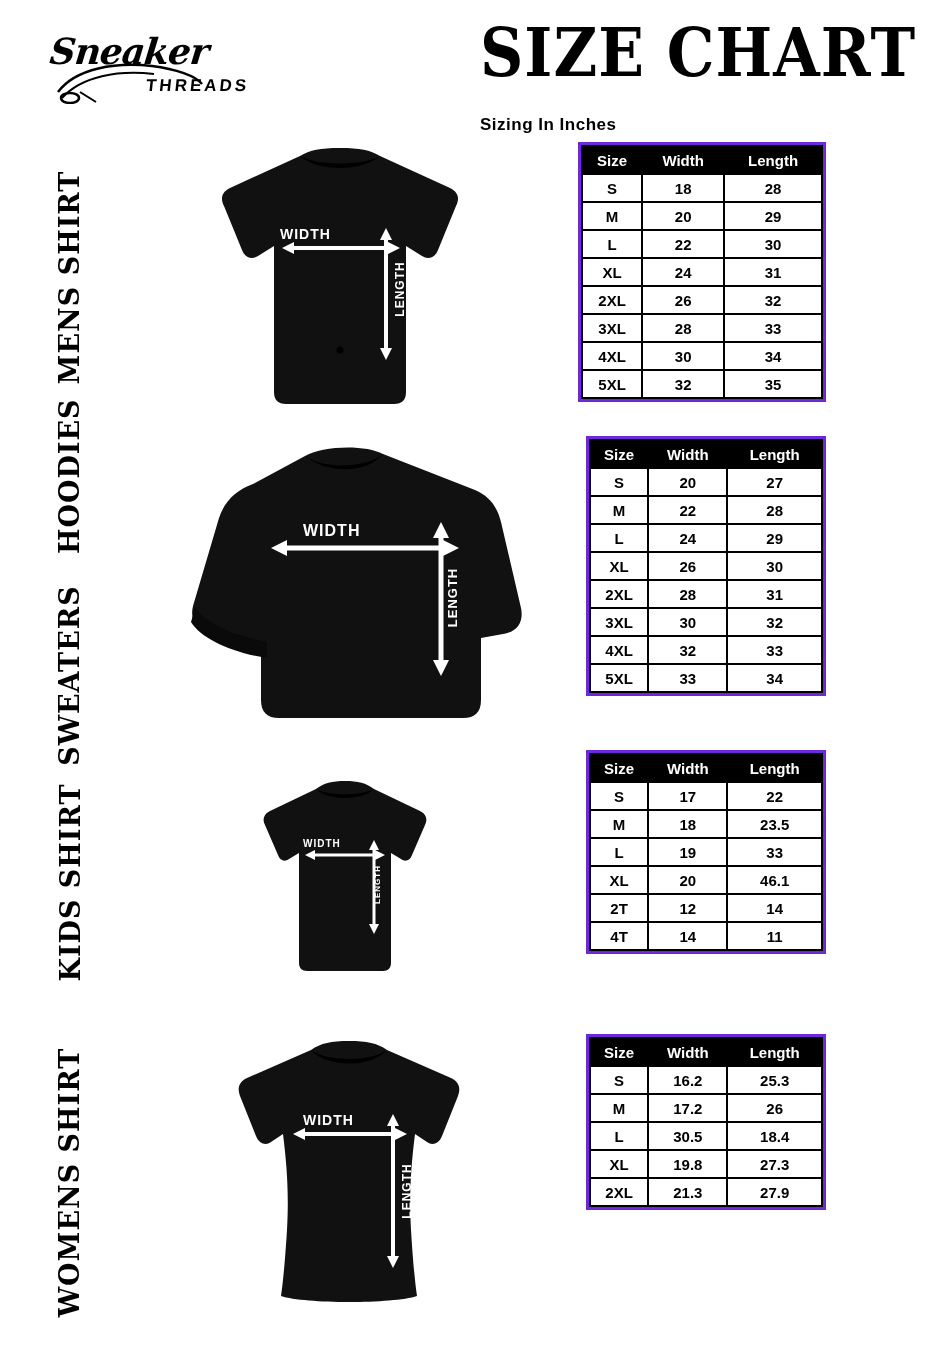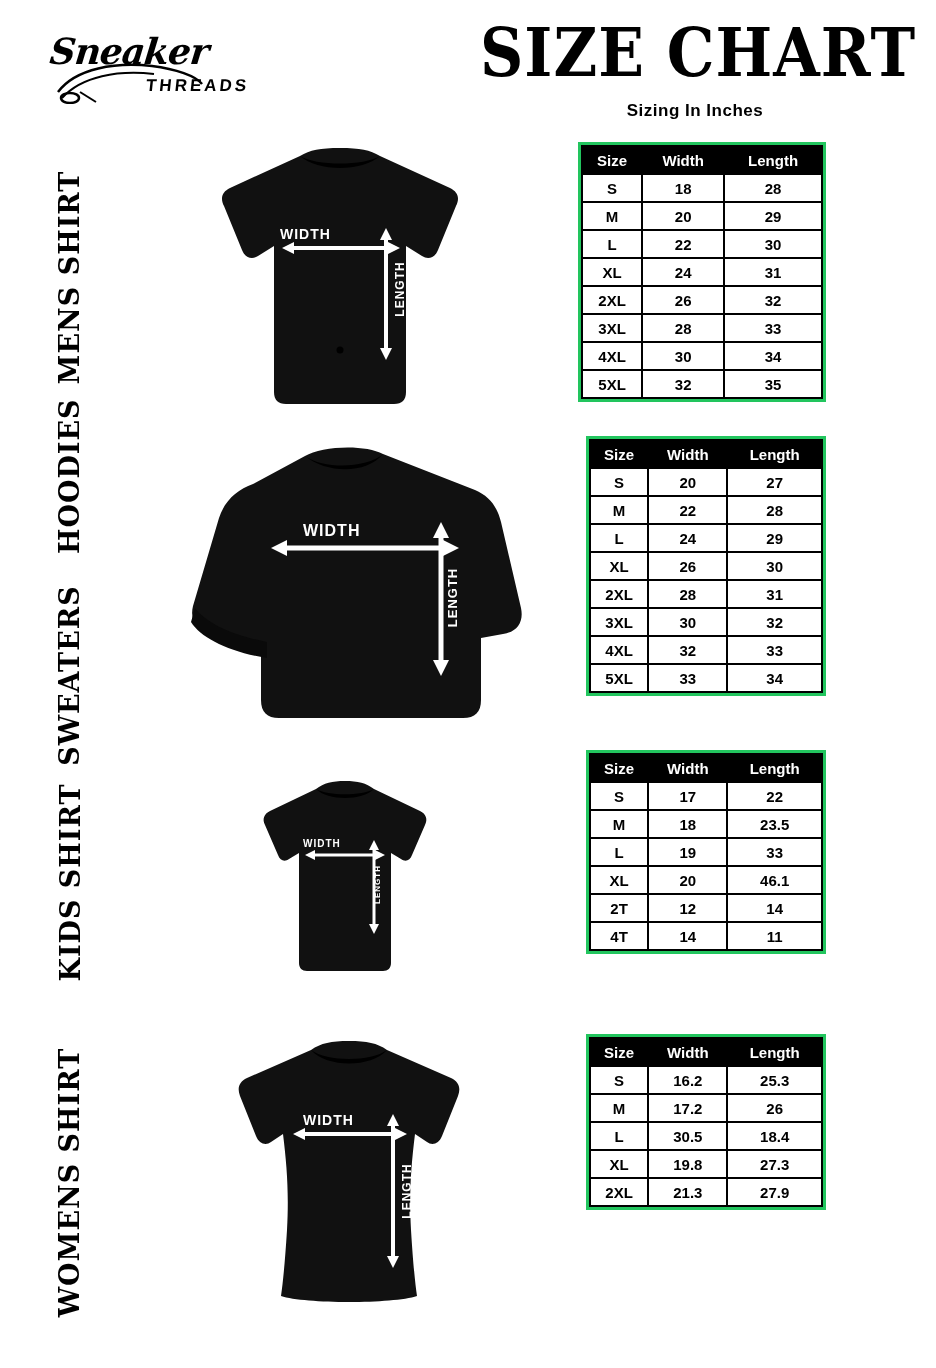--- a/index.html
+++ b/index.html
@@ -52,34 +52,34 @@
   .logo-swoosh {
     position: absolute;
     left: 6px; top: 30px;
     width: 150px; height: 46px;
   }
 
   .title-block {
     position: absolute;
     left: 480px; top: 18px;
     width: 430px;
-    text-align: center;
+    text-align: left;
   }
   .main-title {
     font-family: "DejaVu Serif", serif;
     font-weight: bold;
     font-size: 60px;
     letter-spacing: 1px;
     line-height: 1.05;
     white-space: nowrap;
     transform: scaleY(1.12);
     transform-origin: top center;
   }
   .sub-title {
-    margin-top: 20px;
+    margin-top: 34px;
     font-family: "Liberation Sans", sans-serif;
     font-weight: bold;
     font-size: 17px;
     letter-spacing: 0.5px;
   }
 
   
   .section {
     position: absolute;
     left: 0;
@@ -109,21 +109,21 @@
   }
   .side-label.two span { line-height: 1.12; }
 
   .garment {
     position: absolute;
   }
 
   
   .table-wrap {
     position: absolute;
-    border: 3px solid #22c55e;
+    border: 3px solid #6d28d9;
     background: #fff;
   }
   table {
     border-collapse: collapse;
     width: 100%;
     height: 100%;
   }
   th, td {
     border: 2px solid #000;
     text-align: center;

